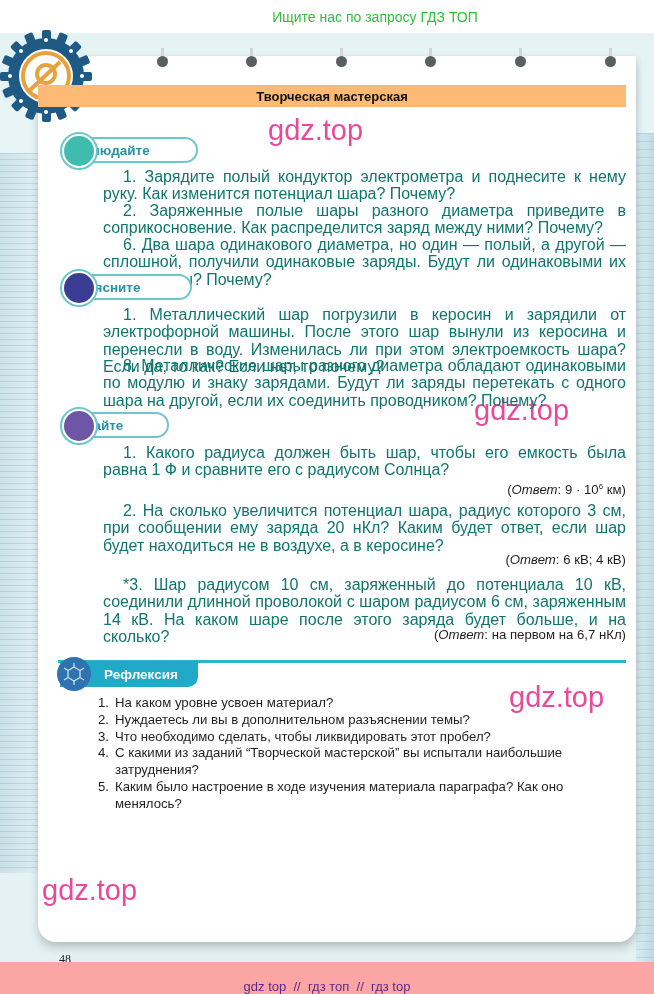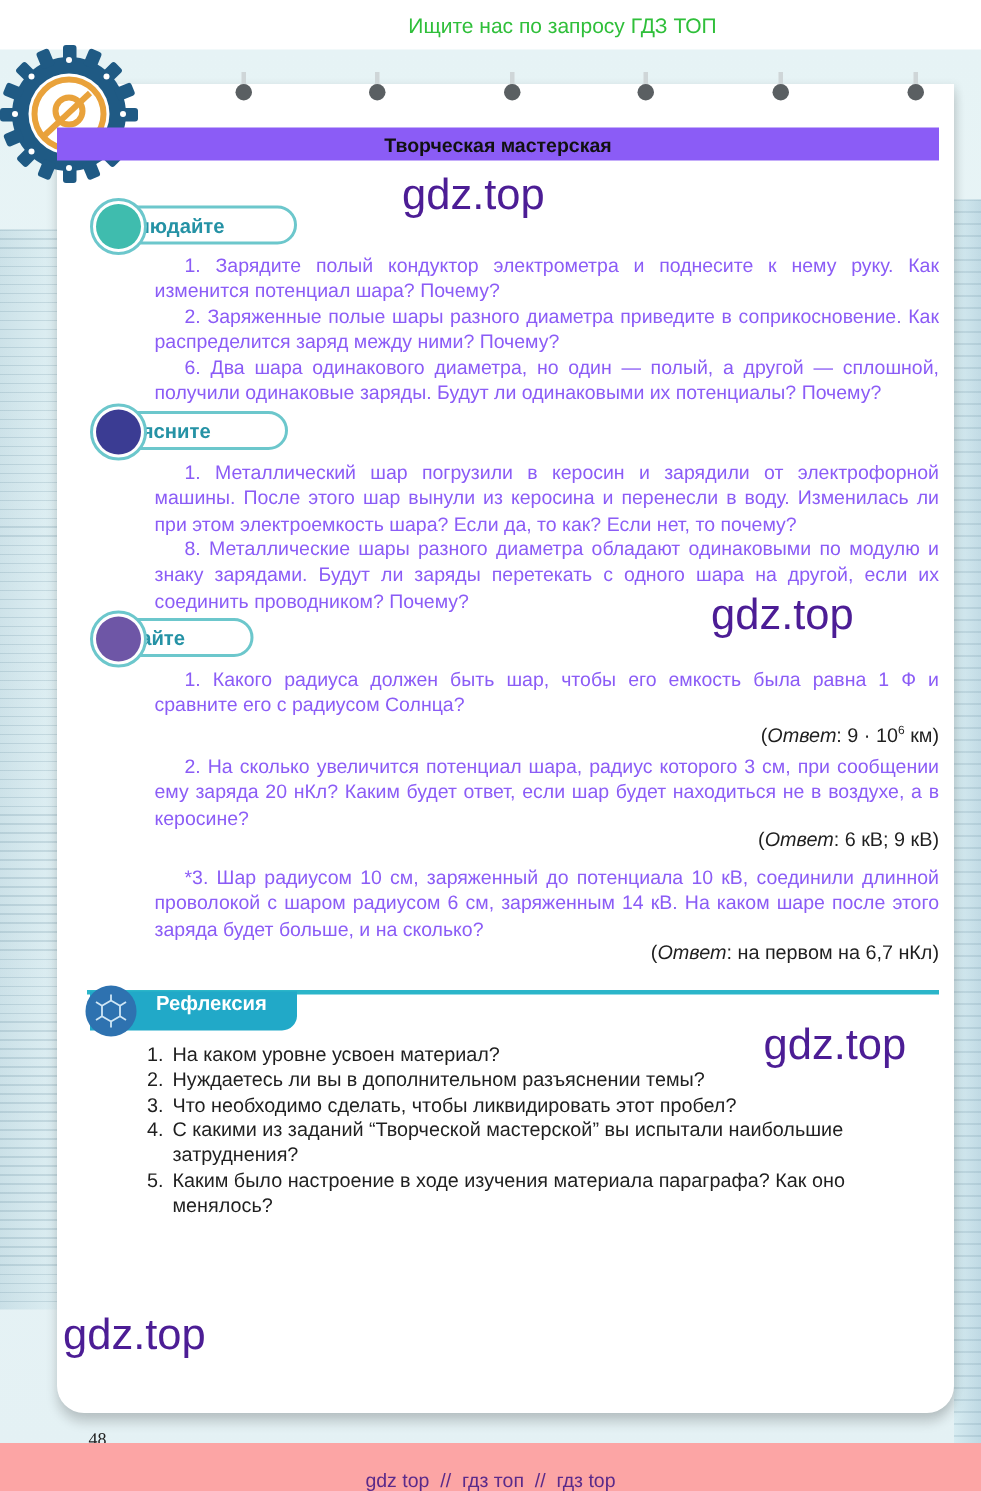--- a/index.html
+++ b/index.html
@@ -41,57 +41,57 @@
     box-shadow: 0 6px 8px rgba(0,0,0,0.18), 2px 0 6px rgba(0,0,0,0.06);
   }
   .ring {
     position: absolute; top: -8px; width: 10px; height: 22px;
   }
   .ring .post { position: absolute; left: 4px; top: 0; width: 3px; height: 12px; background: #cfd6d8; }
   .ring .hole { position: absolute; left: 0; top: 8px; width: 11px; height: 11px; border-radius: 50%; background: #5a5f62; }
 
   .header-band {
     position: absolute; left: 38px; top: 85px; width: 588px; height: 22px;
-    background: #8b5cf6; display: flex; align-items: center; justify-content: center;
+    background: #fdba74; display: flex; align-items: center; justify-content: center;
     font-weight: bold; font-size: 13px; color: #111;
   }
 
   .wm {
     position: absolute; font-family: "Liberation Sans", sans-serif;
-    font-size: 29px; color: #4c1d95; letter-spacing: 0px;
+    font-size: 29px; color: #ec4899; letter-spacing: 0px;
   }
 
   .pill {
     position: absolute; height: 26px; display: flex; align-items: center;
     border: 2px solid #6cc7cc; border-radius: 14px; background: #fff;
     padding-right: 12px;
     font-weight: bold; font-size: 13.5px; color: #2592a5;
   }
   .pill .dot {
     position: absolute; left: -6px; top: -7px; width: 38px; height: 38px; border-radius: 50%;
     border: 2px solid #6cc7cc; background: #fff; display: flex; align-items: center; justify-content: center;
   }
   .pill .dot span { width: 30px; height: 30px; border-radius: 50%; display: block; }
 
   .para {
     position: absolute; left: 103px; width: 523px;
-    font-size: 13px; line-height: 17.3px; text-align: justify; color: #8b5cf6;
+    font-size: 16px; line-height: 17.3px; text-align: justify; color: #0f766e;
   }
   .para .indent { display: inline-block; width: 20px; }
   .answer {
     position: absolute; right: 28px; font-size: 13.2px; line-height: 17px; color: #1f1f1f; text-align: right;
   }
   .answer i { font-style: italic; }
   .answer sup { font-size: 8px; }
 
   .refl-line { position: absolute; left: 58px; top: 660px; width: 568px; height: 3px; background: #2bb5c9; }
   .refl-tab {
     position: absolute; left: 60px; top: 661px; width: 138px; height: 26px;
     background: #21a9c8; border-radius: 0 0 10px 0;
-    color: #fff; font-weight: bold; font-size: 13.5px; display: flex; padding-left: 44px;
+    color: #fff; font-weight: bold; font-size: 13.5px; display: flex; align-items: center; padding-left: 44px;
   }
   .refl-icon {
     position: absolute; left: 57px; top: 657px; width: 34px; height: 34px; border-radius: 50%;
     background: #2e72b0; display: flex; align-items: center; justify-content: center;
   }
   .refl-list { position: absolute; left: 98px; top: 695px; width: 540px; font-size: 13.2px; line-height: 16.8px; color: #1f1f1f; }
   .refl-list li { list-style: none; display: flex; }
   .refl-list .num { width: 17px; flex: none; }
   .refl-list .txt { flex: 1; padding-right: 10px; }
 
@@ -198,21 +198,21 @@
 
 <div class="pill" style="left:64px; top:412px; width:105px">
   <div class="dot">
       <span style="background:#6e56a6"></span>
     </div>
   <span>Решайте</span>
 </div>
 <div class="para" style="top:444px"><span class="indent"></span><span>1. Какого радиуса должен быть шар, чтобы его емкость была равна 1 Ф и сравните его с радиусом Солнца?</span></div>
 <div class="answer" style="top:478px">(<i>Ответ</i><span>: 9 · 10</span><sup>6</sup><span> км)</span></div>
 <div class="para" style="top:502px"><span class="indent"></span><span>2. На сколько увеличится потенциал шара, радиус которого 3 см, при сообщении ему заряда 20 нКл? Каким будет ответ, если шар будет находиться не в воздухе, а в керосине?</span></div>
-<div class="answer" style="top:551px">(<i>Ответ</i><span>: 6 кВ; 9 кВ)</span></div>
+<div class="answer" style="top:551px">(<i>Ответ</i><span>: 6 кВ; 4 кВ)</span></div>
 <div class="para" style="top:576px"><span class="indent"></span><span>*3. Шар радиусом 10 см, заряженный до потенциала 10 кВ, соединили длинной проволокой с шаром радиусом 6 см, заряженным 14 кВ. На каком шаре после этого заряда будет больше, и на сколько?</span></div>
 <div class="answer" style="top:626px">(<i>Ответ</i><span>: на первом на 6,7 нКл)</span></div>
 
 <div class="refl-line"></div>
 <div class="refl-tab">
     <span>Рефлексия</span>
   </div>
 <div class="refl-icon">
   <svg width="24" height="24" viewBox="0 0 24 24">
     <g stroke="#cfe6f5" stroke-width="1.2" fill="none">

